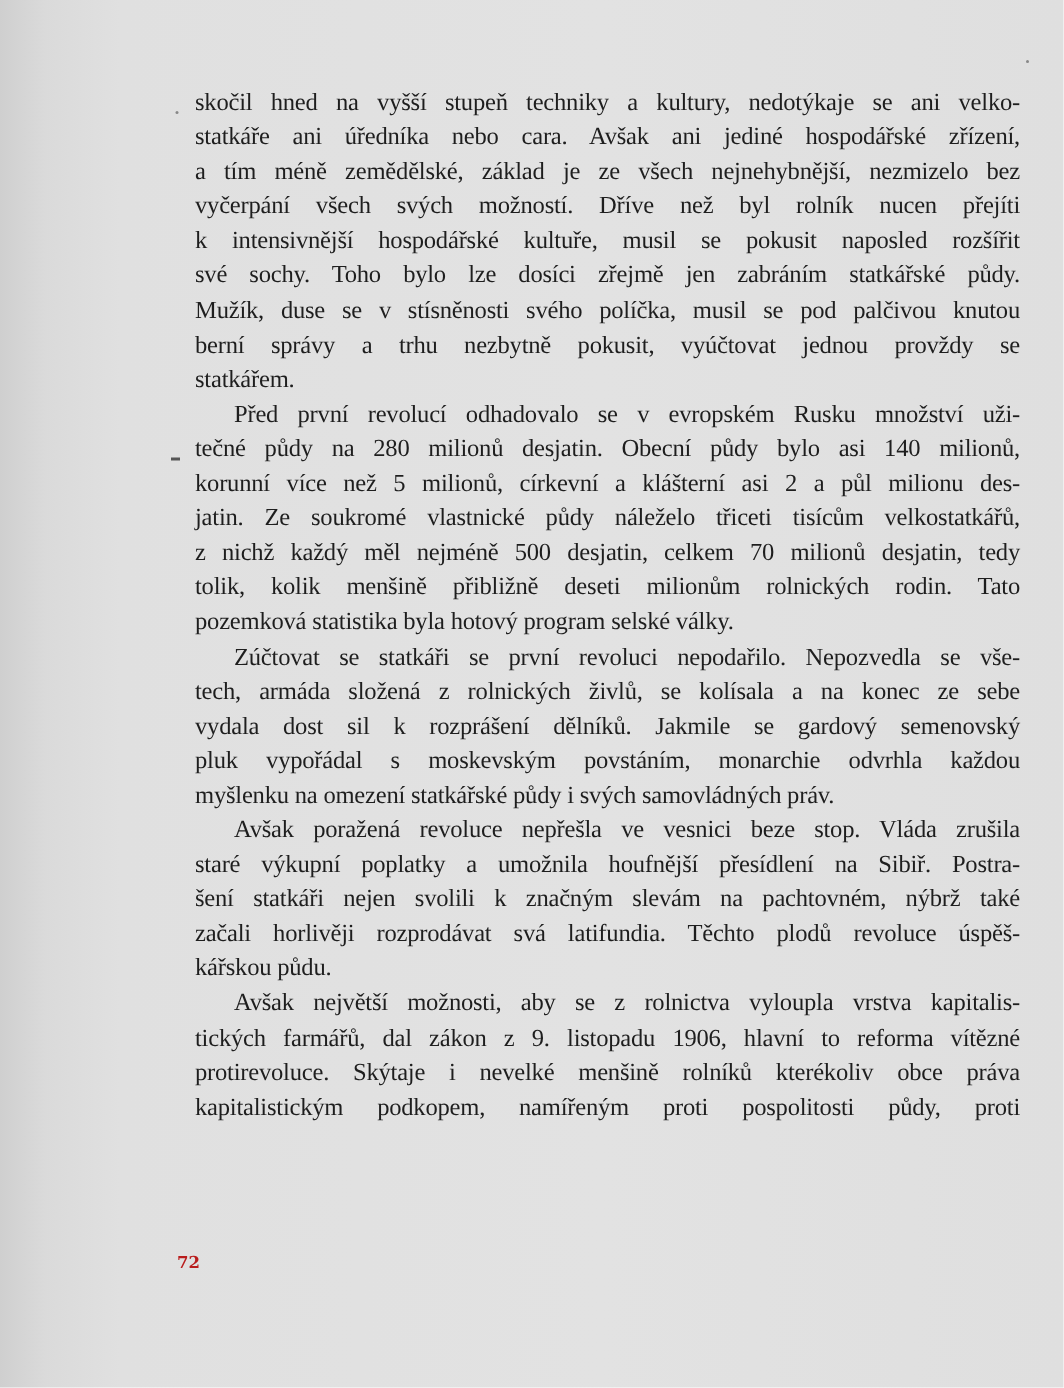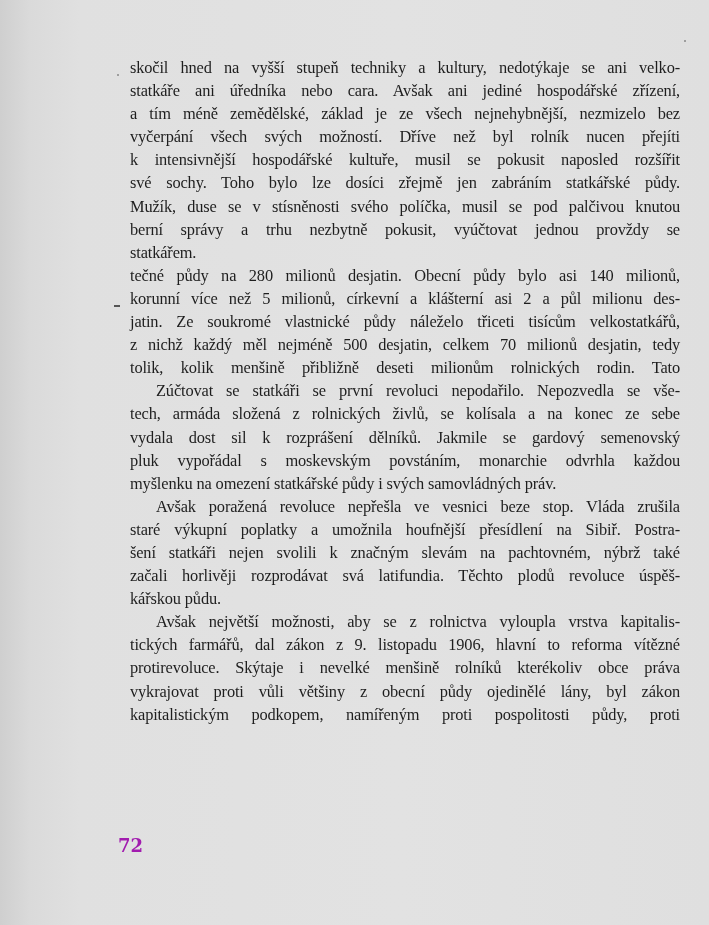--- a/index.html
+++ b/index.html
@@ -46,22 +46,22 @@
     }
     .line.indent {
       padding-left: 26px;
     }
     .page-number {
       position: absolute;
       left: 118px;
       top: 835px;
       font-family: "DejaVu Serif", "Liberation Serif", serif;
       font-weight: bold;
-      font-size: 18px;
-      color: #a21caf;
+      font-size: 11px;
+      color: #b91c1c;
       letter-spacing: 0px;
     }
     .margin-mark {
       position: absolute;
       left: 114px;
       top: 305px;
       width: 6px;
       height: 1.5px;
       background: #555;
     }
@@ -81,42 +81,43 @@
     <span class="line">skočil hned na vyšší stupeň techniky a kultury, nedotýkaje se ani velko-</span>
     <span class="line">statkáře ani úředníka nebo cara. Avšak ani jediné hospodářské zřízení,</span>
     <span class="line">a tím méně zemědělské, základ je ze všech nejnehybnější, nezmizelo bez</span>
     <span class="line">vyčerpání všech svých možností. Dříve než byl rolník nucen přejíti</span>
     <span class="line">k intensivnější hospodářské kultuře, musil se pokusit naposled rozšířit</span>
     <span class="line">své sochy. Toho bylo lze dosíci zřejmě jen zabráním statkářské půdy.</span>
     <span class="line">Mužík, duse se v stísněnosti svého políčka, musil se pod palčivou knutou</span>
     <span class="line">berní správy a trhu nezbytně pokusit, vyúčtovat jednou provždy se</span>
     <span class="line last">statkářem.</span>
 
+    <span class="line indent">Před první revolucí odhadovalo se v evropském Rusku množství uži-</span>
     <span class="line">tečné půdy na 280 milionů desjatin. Obecní půdy bylo asi 140 milionů,</span>
     <span class="line">korunní více než 5 milionů, církevní a klášterní asi 2 a půl milionu des-</span>
     <span class="line">jatin. Ze soukromé vlastnické půdy náleželo třiceti tisícům velkostatkářů,</span>
     <span class="line">z nichž každý měl nejméně 500 desjatin, celkem 70 milionů desjatin, tedy</span>
     <span class="line">tolik, kolik menšině přibližně deseti milionům rolnických rodin. Tato</span>
+    <span class="line last">pozemková statistika byla hotový program selské války.</span>
 
     <span class="line indent">Zúčtovat se statkáři se první revoluci nepodařilo. Nepozvedla se vše-</span>
     <span class="line">tech, armáda složená z rolnických živlů, se kolísala a na konec ze sebe</span>
     <span class="line">vydala dost sil k rozprášení dělníků. Jakmile se gardový semenovský</span>
     <span class="line">pluk vypořádal s moskevským povstáním, monarchie odvrhla každou</span>
     <span class="line last">myšlenku na omezení statkářské půdy i svých samovládných práv.</span>
 
     <span class="line indent">Avšak poražená revoluce nepřešla ve vesnici beze stop. Vláda zrušila</span>
     <span class="line">staré výkupní poplatky a umožnila houfnější přesídlení na Sibiř. Postra-</span>
     <span class="line">šení statkáři nejen svolili k značným slevám na pachtovném, nýbrž také</span>
     <span class="line">začali horlivěji rozprodávat svá latifundia. Těchto plodů revoluce úspěš-</span>
     <span class="line last">kářskou půdu.</span>
 
     <span class="line indent">Avšak největší možnosti, aby se z rolnictva vyloupla vrstva kapitalis-</span>
     <span class="line">tických farmářů, dal zákon z 9. listopadu 1906, hlavní to reforma vítězné</span>
     <span class="line">protirevoluce. Skýtaje i nevelké menšině rolníků kterékoliv obce práva</span>
-    <span class="line">vykrajovat proti vůli většiny z obecní půdy ojedinělé lány, byl zákon</span>
     <span class="line">kapitalistickým podkopem, namířeným proti pospolitosti půdy, proti</span>
   </div>
 
   <div class="margin-mark"></div>
   <div class="speck" style="left:117px;top:74px;"></div>
   <div class="speck" style="left:684px;top:40px;"></div>
 
   <div class="page-number">72</div>
 </div>
 

